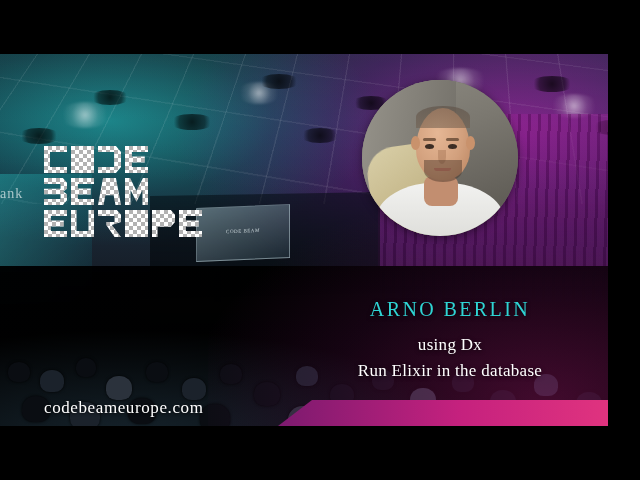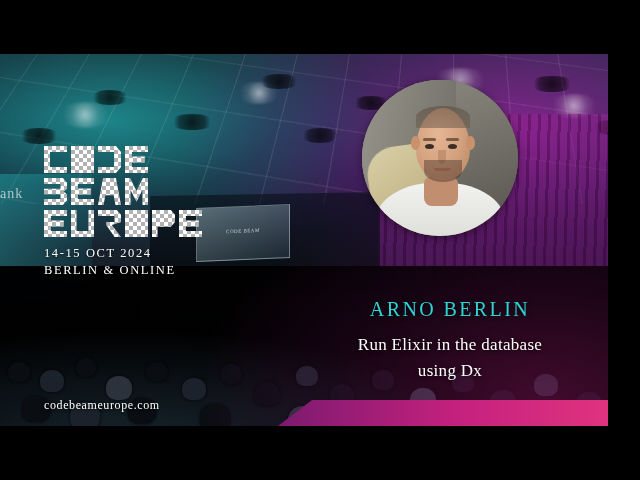--- a/index.html
+++ b/index.html
@@ -228,21 +228,21 @@
     font-size: 12.5px;
     letter-spacing: 1.6px;
     line-height: 17px;
     text-shadow: 0 1px 3px rgba(0,0,0,0.8);
   }
   .logo-url {
     position: absolute;
     left: 44px;
     top: 344px;
     color: #ffffff;
-    font-size: 12px;
+    font-size: 17px;
     letter-spacing: 0.6px;
     z-index: 12;
     text-shadow: 0 1px 3px rgba(0,0,0,0.85);
   }
 
   
   .avatar {
     position: absolute;
     left: 362px;
     top: 26px;
@@ -500,24 +500,20 @@
         <span class="lt mask-O">
             <i></i>
           </span>
         <span class="lt mask-P">
             <i></i>
           </span>
         <span class="lt mask-E">
             <i></i>
           </span>
       </div>
-      <div class="logo-meta">
-        <div>14-15 OCT 2024</div>
-        <div>BERLIN &amp; ONLINE</div>
-      </div>
     </div>
 
     <div class="logo-url">codebeameurope.com</div>
 
     <div class="avatar">
       <div class="av-bg"></div>
       <div class="av-wall"></div>
       <div class="av-pillow"></div>
       <div class="av-shirt"></div>
       <div class="av-neck"></div>
@@ -529,22 +525,22 @@
       <div class="av-brow r"></div>
       <div class="av-eye l"></div>
       <div class="av-eye r"></div>
       <div class="av-nose"></div>
       <div class="av-beard"></div>
       <div class="av-mouth"></div>
     </div>
 
     <div class="speaker-name">ARNO BERLIN</div>
     <div class="talk-title">
+      <div>using Dx</div>
       <div>Run Elixir in the database</div>
-      <div>using Dx</div>
     </div>
 
     <div class="wedge"></div>
   </div>
 
   <div class="bar top"></div>
   <div class="bar bottom"></div>
 </div>
 
 </body></html>

